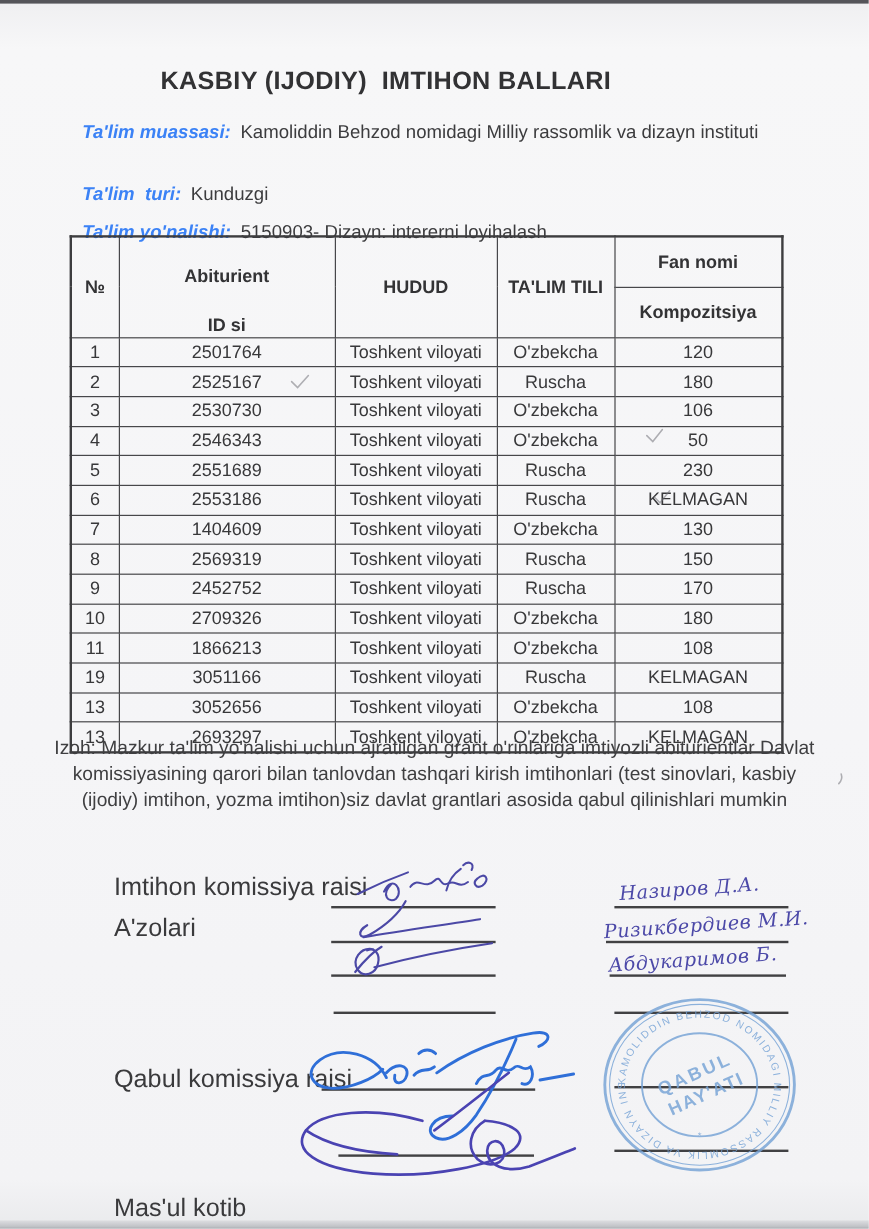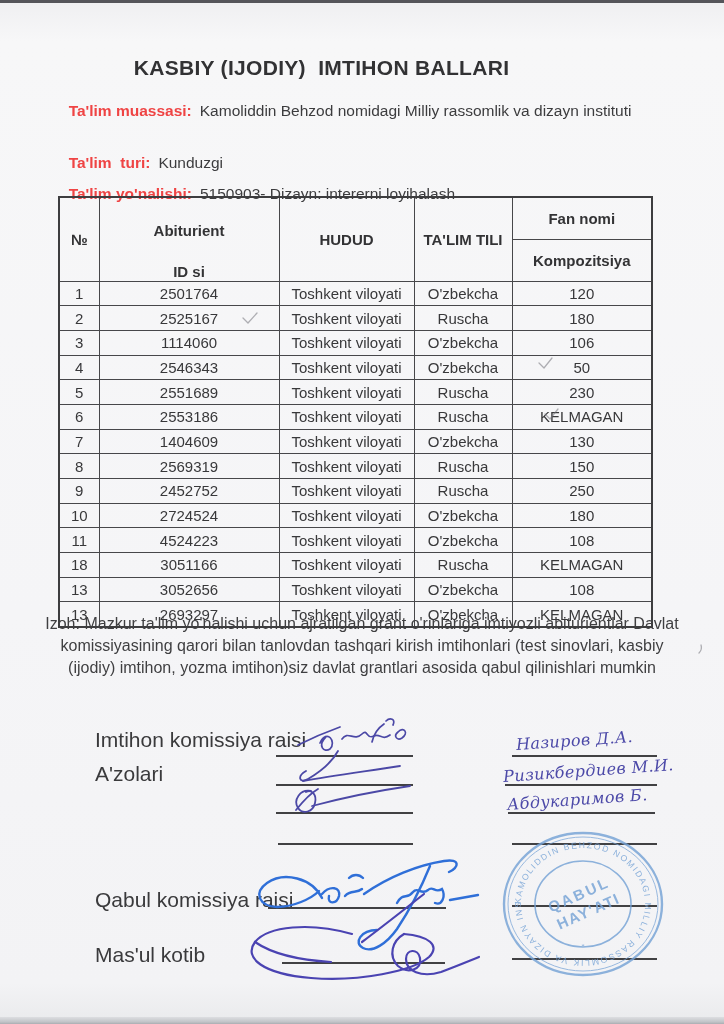--- a/index.html
+++ b/index.html
@@ -7,34 +7,34 @@
     width:724px;height:1024px;position:relative;overflow:hidden;
     font-family:"Liberation Sans",sans-serif;color:#3a3a3c;
     background:linear-gradient(180deg,#efeff1 0%,#f7f7f8 4%,#f5f5f7 60%,#f3f3f5 96%,#e9eaec 100%);
   }
   .edge-top{position:absolute;top:0;left:0;width:724px;height:3px;background:#55555a;}
   .edge-bottom{position:absolute;bottom:0;left:0;width:724px;height:7px;
     background:linear-gradient(180deg,#dddee1 0%,#c2c4c8 70%,#aaadb2 100%);}
   .title{position:absolute;top:42px;left:0;width:643px;text-align:center;
     font-size:21px;font-weight:bold;letter-spacing:.3px;color:#323234;white-space:pre;}
   .field{position:absolute;left:60px;font-size:15.5px;white-space:pre;}
-  .field .lbl{font-weight:bold;color:#ef4444;}
+  .field .lbl{font-weight:bold;color:#3b82f6;font-style:italic;}
   .field .val{margin-left:8px;color:#3c3c3e;text-align:right;}
   .f1{top:84px}.f2{top:136px}.f3{top:167px}
   table.scores{position:absolute;left:58px;top:196px;width:593px;
     border-collapse:collapse;table-layout:fixed;font-size:15px;color:#38383a;
     border:2px solid #3d3d3f;}
   table.scores th,table.scores td{border:1.4px solid #47474a;text-align:center;padding:0;}
   table.scores thead th{font-weight:bold;height:28px;line-height:1.15;color:#333335;}
   table.scores thead .idcell span{display:block;margin-top:24px;}
   table.scores tbody td{height:23.7px;font-weight:normal;}
   .note{position:absolute;top:597px;left:40px;width:644px;text-align:center;
     font-size:16px;line-height:22px;color:#3f3f41;}
   .sig-label{position:absolute;left:95px;font-size:21px;color:#3a3a3c;}
-  .sl1{top:728px}.sl2{top:762px}.sl3{top:888px}.sl4{top:943px}
+  .sl1{top:728px}.sl2{top:762px}.sl3{top:888px}.sl4{top:995px}
   .sline{position:absolute;height:1.5px;background:#414143;}
   .hand{position:absolute;font-family:"DejaVu Serif",serif;font-style:italic;
     font-size:16px;color:#4c49a8;transform:rotate(-4deg);letter-spacing:.4px;white-space:pre;}
   .hn1{left:516px;top:731px}.hn2{left:503px;top:761px}.hn3{left:507px;top:790px}
   .ink{position:absolute;left:0;top:0;width:724px;height:1024px;pointer-events:none;}
   .stamp{position:absolute;left:501px;top:829px;width:164px;height:150px;opacity:.82;}
 </style>
 </head>
 <body>
 
@@ -88,21 +88,21 @@
       <tr>
         <td>2</td>
         <td>2525167</td>
         <td>Toshkent viloyati</td>
         <td>Ruscha</td>
         <td>180</td>
       </tr>
 
       <tr>
         <td>3</td>
-        <td>1114060</td>
+        <td>2530730</td>
         <td>Toshkent viloyati</td>
         <td>O'zbekcha</td>
         <td>106</td>
       </tr>
 
       <tr>
         <td>4</td>
         <td>2546343</td>
         <td>Toshkent viloyati</td>
         <td>O'zbekcha</td>
@@ -139,41 +139,41 @@
         <td>Toshkent viloyati</td>
         <td>Ruscha</td>
         <td>150</td>
       </tr>
 
       <tr>
         <td>9</td>
         <td>2452752</td>
         <td>Toshkent viloyati</td>
         <td>Ruscha</td>
-        <td>250</td>
+        <td>170</td>
       </tr>
 
       <tr>
         <td>10</td>
-        <td>2724524</td>
+        <td>2709326</td>
         <td>Toshkent viloyati</td>
         <td>O'zbekcha</td>
         <td>180</td>
       </tr>
 
       <tr>
         <td>11</td>
-        <td>4524223</td>
+        <td>1866213</td>
         <td>Toshkent viloyati</td>
         <td>O'zbekcha</td>
         <td>108</td>
       </tr>
 
       <tr>
-        <td>18</td>
+        <td>19</td>
         <td>3051166</td>
         <td>Toshkent viloyati</td>
         <td>Ruscha</td>
         <td>KELMAGAN</td>
       </tr>
 
       <tr>
         <td>13</td>
         <td>3052656</td>
         <td>Toshkent viloyati</td>

